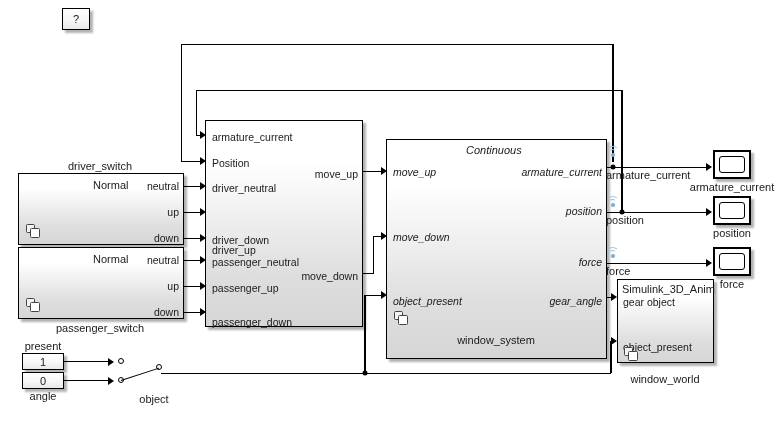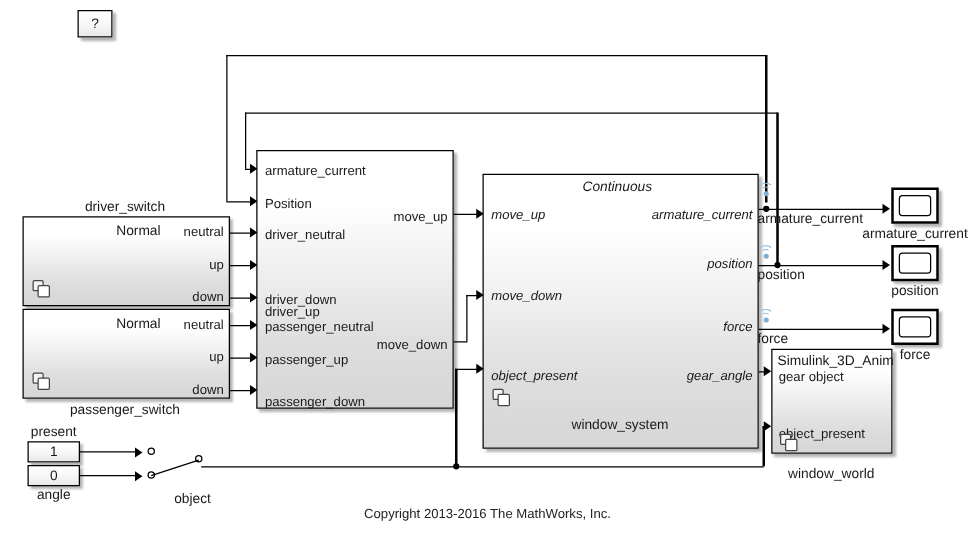--- a/index.html
+++ b/index.html
@@ -369,15 +369,14 @@
   <div class="junction" style="left:365px; top:373px;"></div>
 
   <div class="wire-v" style="left:364.4px; top:295px; height:78px;"></div>
   <div class="wire-h" style="left:364px; top:294.5px; width:19px;"></div>
   <div class="arrow" style="left:381px; top:291px;"></div>
 
   <div class="wire-v" style="left:610.4px; top:341px; height:32px;"></div>
   <div class="wire-h" style="left:610px; top:340.5px; width:5px;"></div>
   <div class="arrow" style="left:611px; top:337px;"></div>
 
-  <div class="copyright" style="left:390px; top:405px;">Copyright 2013-2016 The MathWorks, Inc.</div>
 
 </div>
 
 </body></html>

